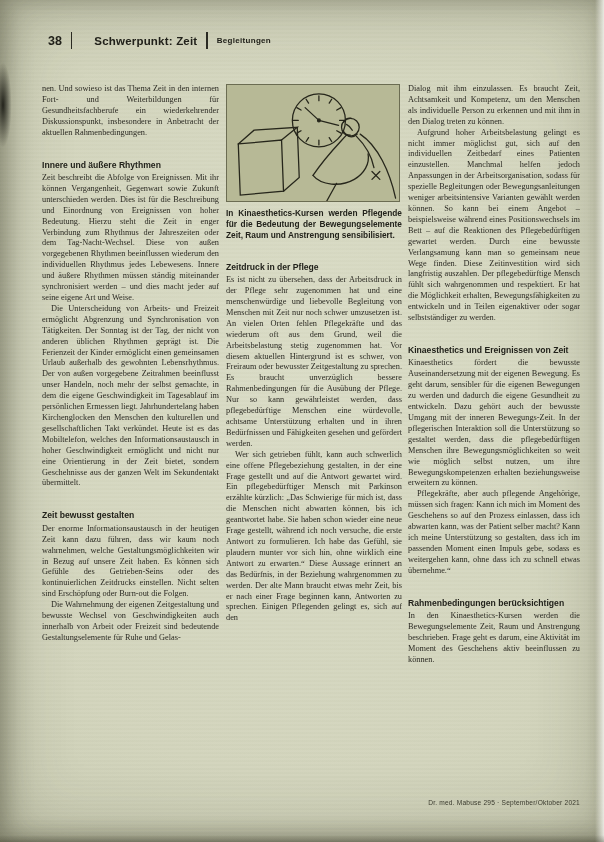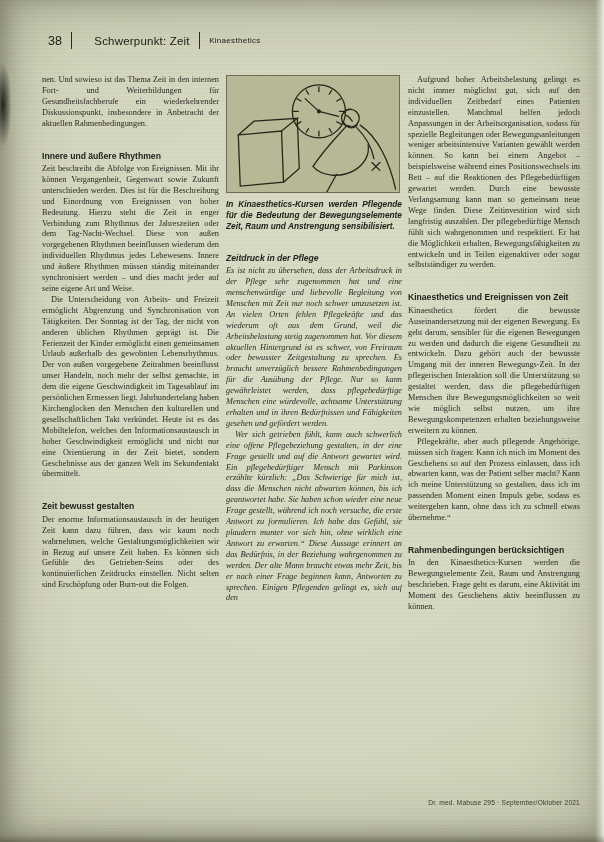--- a/index.html
+++ b/index.html
@@ -12,30 +12,30 @@
     font-family:"Liberation Serif", serif;color:#2b2a23;
   }
   .blob-topleft{position:absolute;left:-9px;top:46px;width:24px;height:118px;
     background:radial-gradient(closest-side, rgba(22,22,16,0.9), rgba(22,22,16,0) 72%);}
   .edge-right{position:absolute;right:0;top:0;width:9px;height:100%;
     background:linear-gradient(to right, rgba(252,252,246,0), rgba(253,253,248,0.8));}
   .edge-bottom{position:absolute;left:0;bottom:0;width:100%;height:7px;
     background:linear-gradient(to bottom, rgba(40,40,25,0), rgba(40,40,25,0.28));}
 
   .hdr{position:absolute;left:48px;top:32px;display:flex;align-items:center;
-    font-family:"Liberation Sans", sans-serif;font-weight:normal;color:#21211a;
+    font-family:"Liberation Sans", sans-serif;font-weight:bold;color:#21211a;
     filter:blur(0.25px);justify-content:space-between;}
   .hdr .num{font-size:12.5px;}
   .hdr .bar{width:1.4px;height:17px;background:#2a2a22;margin:0 9px;}
   .hdr .sec{font-size:11.5px;letter-spacing:0.2px;margin-left:13px;}
   .hdr .top{font-size:8px;letter-spacing:0.3px;}
 
-  .col{position:absolute;top:75px;height:720px;overflow:hidden;filter:blur(0.28px);}
+  .col{position:absolute;top:84px;height:720px;overflow:hidden;filter:blur(0.28px);}
   #col1{left:42px;width:177px;}
-  #col2{left:226px;width:176px;font-style:italic;}
+  #col2{left:226px;width:176px;}
   #col3{left:408px;width:172px;}
 
   .col p{margin:0;font-size:8.3px;line-height:10.9px;text-align:justify;
     hyphens:auto;overflow-wrap:break-word;}
   .col p.ind{text-indent:9px;}
   .col .h{font-family:"Liberation Sans", sans-serif;font-weight:bold;font-size:8.6px;
     line-height:10.5px;margin:21px 0 3px 0;color:#22221b;}
 
   .figure{width:174px;height:118px;background:#b7b996;border:1px solid rgba(45,45,28,0.55);
     box-sizing:border-box;margin-bottom:6px;}
@@ -54,30 +54,31 @@
 
   <div class="blob-topleft"></div>
   <div class="edge-right"></div>
   <div class="edge-bottom"></div>
 
   <div class="hdr">
     <span class="num">38</span>
     <span class="bar"></span>
     <span class="sec">Schwerpunkt: Zeit</span>
     <span class="bar"></span>
-    <span class="top">Kinaesthetics</span>
+    <span class="top">Begleitungen</span>
   </div>
 
   <div class="col" id="col1">
       <p class="">nen. Und sowieso ist das Thema Zeit in den internen Fort- und Weiterbildungen für Gesundheitsfachberufe ein wiederkehrender Diskussionspunkt, insbesondere in Anbetracht der aktuellen Rahmenbedingungen.</p>
       <div class="h">Innere und äußere Rhythmen</div>
       <p class="">Zeit beschreibt die Abfolge von Ereignissen. Mit ihr können Vergangenheit, Gegenwart sowie Zukunft unterschieden werden. Dies ist für die Beschreibung und Einordnung von Ereignissen von hoher Bedeutung. Hierzu steht die Zeit in enger Verbindung zum Rhythmus der Jahreszeiten oder dem Tag-Nacht-Wechsel. Diese von außen vorgegebenen Rhythmen beeinflussen wiederum den individuellen Rhythmus jedes Lebewesens. Innere und äußere Rhythmen müssen ständig miteinander synchronisiert werden – und dies macht jeder auf seine eigene Art und Weise.</p>
       <p class="ind">Die Unterscheidung von Arbeits- und Freizeit ermöglicht Abgrenzung und Synchronisation von Tätigkeiten. Der Sonntag ist der Tag, der nicht von anderen üblichen Rhythmen geprägt ist. Die Ferienzeit der Kinder ermöglicht einen gemeinsamen Urlaub außerhalb des gewohnten Lebensrhythmus. Der von außen vorgegebene Zeitrahmen beeinflusst unser Handeln, noch mehr der selbst gemachte, in dem die eigene Geschwindigkeit im Tagesablauf im persönlichen Ermessen liegt. Jahrhundertelang haben Kirchenglocken den Menschen den kulturellen und gesellschaftlichen Takt verkündet. Heute ist es das Mobiltelefon, welches den Informationsaustausch in hoher Geschwindigkeit ermöglicht und nicht nur eine Orientierung in der Zeit bietet, sondern Geschehnisse aus der ganzen Welt im Sekundentakt übermittelt.</p>
       <div class="h">Zeit bewusst gestalten</div>
       <p class="">Der enorme Informationsaustausch in der heutigen Zeit kann dazu führen, dass wir kaum noch wahrnehmen, welche Gestaltungsmöglichkeiten wir in Bezug auf unsere Zeit haben. Es können sich Gefühle des Getrieben-Seins oder des kontinuierlichen Zeitdrucks einstellen. Nicht selten sind Erschöpfung oder Burn-out die Folgen.</p>
+      <p class="ind">Die Wahrnehmung der eigenen Zeitgestaltung und bewusste Wechsel von Geschwindigkeiten auch innerhalb von Arbeit oder Freizeit sind bedeutende Gestaltungselemente für Ruhe und Gelas-</p>
     </div>
 
   <div class="col" id="col2">
     <div class="figure">
       <svg viewBox="0 0 172 118" xmlns="http://www.w3.org/2000/svg" fill="none" stroke="#26261b" stroke-width="1.3" stroke-linecap="round">
         <g>
           <circle cx="92" cy="36" r="27"></circle>
           <path d="M92,11 L92,16 M105,14.5 L102.5,18.5 M114.5,23 L110.2,25.5 M118,36 L113,36
                    M114.5,49 L110.2,46.5 M105,57.5 L102.5,53.5 M92,61 L92,56 M79,57.5 L81.5,53.5
                    M69.5,49 L73.8,46.5 M66,36 L71,36 M69.5,23 L73.8,25.5 M79,14.5 L81.5,18.5"></path>
@@ -103,20 +104,21 @@
     </div>
     <p class="caption">In Kinaesthetics-Kursen werden Pflegende für die Bedeutung der Bewegungselemente Zeit, Raum und Anstrengung sensibilisiert.</p>
     <div>
         <div class="h">Zeitdruck in der Pflege</div>
         <p class="">Es ist nicht zu übersehen, dass der Arbeitsdruck in der Pflege sehr zugenommen hat und eine menschenwürdige und liebevolle Begleitung von Menschen mit Zeit nur noch schwer umzusetzen ist. An vielen Orten fehlen Pflegekräfte und das wiederum oft aus dem Grund, weil die Arbeitsbelastung stetig zugenommen hat. Vor diesem aktuellen Hintergrund ist es schwer, von Freiraum oder bewusster Zeitgestaltung zu sprechen. Es braucht unverzüglich bessere Rahmenbedingungen für die Ausübung der Pflege. Nur so kann gewährleistet werden, dass pflegebedürftige Menschen eine würdevolle, achtsame Unterstützung erhalten und in ihren Bedürfnissen und Fähigkeiten gesehen und gefördert werden.</p>
         <p class="ind">Wer sich getrieben fühlt, kann auch schwerlich eine offene Pflegebeziehung gestalten, in der eine Frage gestellt und auf die Antwort gewartet wird. Ein pflegebedürftiger Mensch mit Parkinson erzählte kürzlich: „Das Schwierige für mich ist, dass die Menschen nicht abwarten können, bis ich geantwortet habe. Sie haben schon wieder eine neue Frage gestellt, während ich noch versuche, die erste Antwort zu formulieren. Ich habe das Gefühl, sie plaudern munter vor sich hin, ohne wirklich eine Antwort zu erwarten.“ Diese Aussage erinnert an das Bedürfnis, in der Beziehung wahrgenommen zu werden. Der alte Mann braucht etwas mehr Zeit, bis er nach einer Frage beginnen kann, Antworten zu sprechen. Einigen Pflegenden gelingt es, sich auf den</p>
       </div>
   </div>
 
   <div class="col" id="col3">
+      <p class="">Dialog mit ihm einzulassen. Es braucht Zeit, Achtsamkeit und Kompetenz, um den Menschen als individuelle Person zu erkennen und mit ihm in den Dialog treten zu können.</p>
       <p class="ind">Aufgrund hoher Arbeitsbelastung gelingt es nicht immer möglichst gut, sich auf den individuellen Zeitbedarf eines Patienten einzustellen. Manchmal helfen jedoch Anpassungen in der Arbeitsorganisation, sodass für spezielle Begleitungen oder Bewegungsanleitungen weniger arbeitsintensive Varianten gewählt werden können. So kann bei einem Angebot – beispielsweise während eines Positionswechsels im Bett – auf die Reaktionen des Pflegebedürftigen gewartet werden. Durch eine bewusste Verlangsamung kann man so gemeinsam neue Wege finden. Diese Zeitinvestition wird sich langfristig auszahlen. Der pflegebedürftige Mensch fühlt sich wahrgenommen und respektiert. Er hat die Möglichkeit erhalten, Bewegungsfähigkeiten zu entwickeln und in Teilen eigenaktiver oder sogar selbstständiger zu werden.</p>
       <div class="h">Kinaesthetics und Ereignissen von Zeit</div>
       <p class="">Kinaesthetics fördert die bewusste Auseinandersetzung mit der eigenen Bewegung. Es geht darum, sensibler für die eigenen Bewegungen zu werden und dadurch die eigene Gesundheit zu entwickeln. Dazu gehört auch der bewusste Umgang mit der inneren Bewegungs-Zeit. In der pflegerischen Interaktion soll die Unterstützung so gestaltet werden, dass die pflegebedürftigen Menschen ihre Bewegungsmöglichkeiten so weit wie möglich selbst nutzen, um ihre Bewegungskompetenzen erhalten beziehungsweise erweitern zu können.</p>
       <p class="ind">Pflegekräfte, aber auch pflegende Angehörige, müssen sich fragen: Kann ich mich im Moment des Geschehens so auf den Prozess einlassen, dass ich abwarten kann, was der Patient selber macht? Kann ich meine Unterstützung so gestalten, dass ich im passenden Moment einen Impuls gebe, sodass es weitergehen kann, ohne dass ich zu schnell etwas übernehme.“</p>
       <div class="h">Rahmenbedingungen berücksichtigen</div>
       <p class="">In den Kinaesthetics-Kursen werden die Bewegungselemente Zeit, Raum und Anstrengung beschrieben. Frage geht es darum, eine Aktivität im Moment des Geschehens aktiv beeinflussen zu können.</p>
     </div>
 
   <div class="footer">Dr. med. Mabuse 295 · September/Oktober 2021</div>
 

